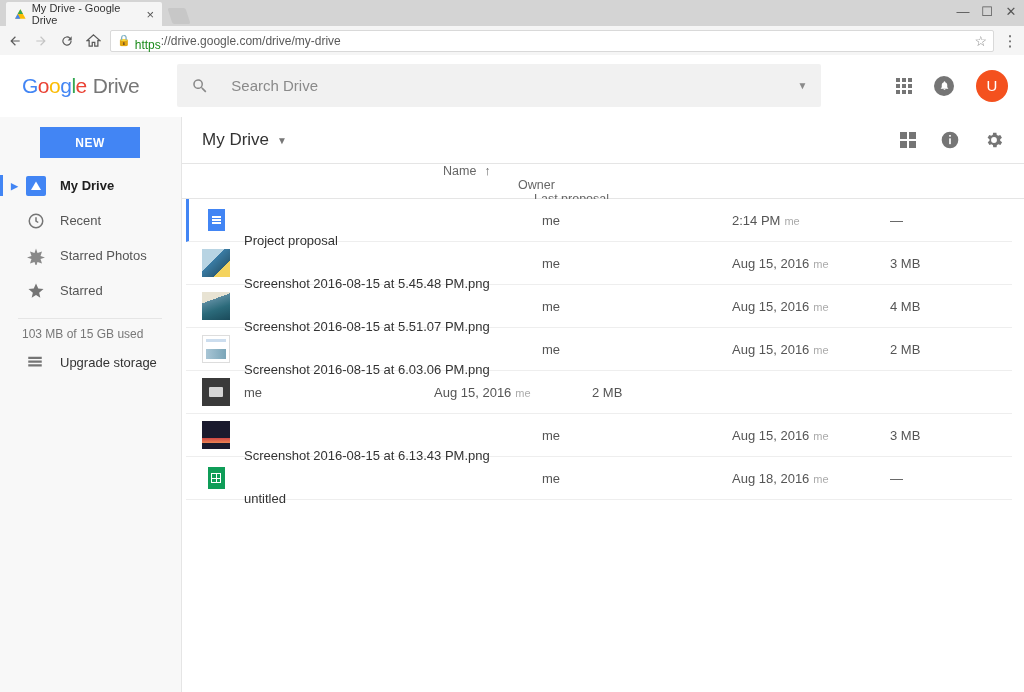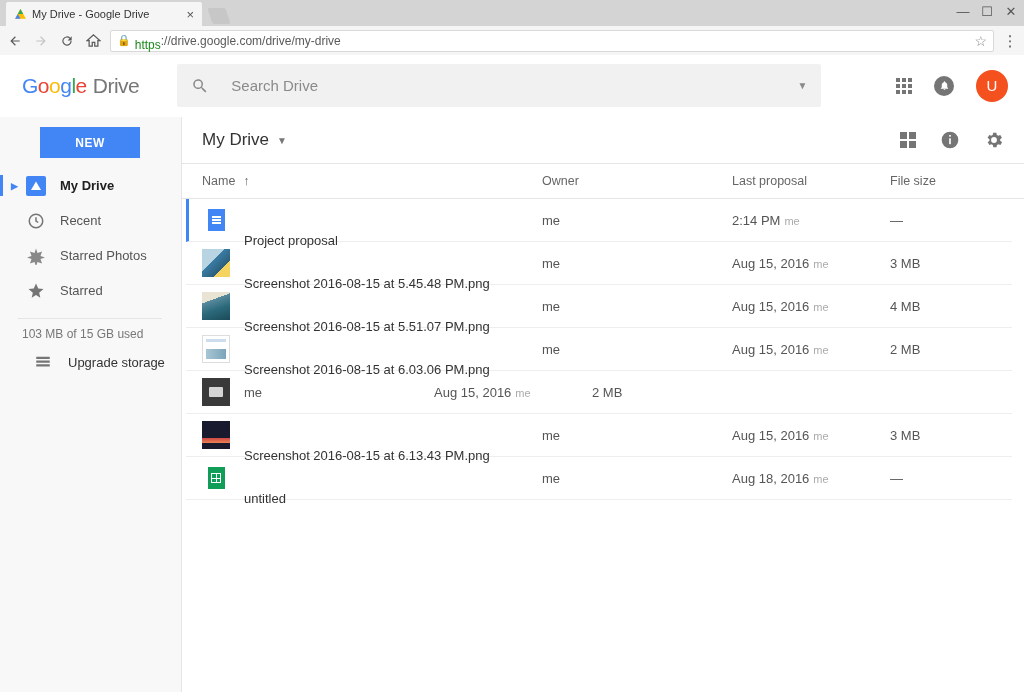--- a/index.html
+++ b/index.html
@@ -1,21 +1,21 @@
 <!DOCTYPE html>
 <html><head>
 <meta charset="utf-8">
 <style>
   * { box-sizing: border-box; margin: 0; padding: 0; font-family: Arial, sans-serif; }
   body { width: 1024px; height: 692px; background: #fff; overflow: hidden; }
 
   
   .browser-chrome { background: #d4d4d4; height: 55px; border-bottom:1px solid #bfbfbf;}
   .tab-bar { height: 26px; display: flex; align-items: end; padding-left: 6px; position:relative;}
-  .tab { background: #f5f5f5; height: 24px; width: 196px; display: flex; align-items: center; padding: 0 8px; font-size: 11px; color:#333; border-top-left-radius:2px;border-top-right-radius:2px; position:relative;}
+  .tab { background: #f5f5f5; height: 24px; width: 156px; display: flex; align-items: center; padding: 0 8px; font-size: 11px; color:#333; border-top-left-radius:2px;border-top-right-radius:2px; position:relative;}
   .tab svg.favicon { width:13px; height:13px; margin-right:5px;}
   .tab-close { margin-left:auto; color:#555; font-size:13px; line-height:1;}
   .newtab { width:18px; height:16px; background:#c7c7c7; margin-left:8px; margin-bottom:2px; transform:skewX(18deg); border-radius:2px;}
   .win-controls { position:absolute; right:6px; top:4px; display:flex; gap:10px; color:#555; font-size:13px;}
   .win-controls span{display:inline-block;width:14px;text-align:center;}
   .addr-bar { background:#f5f5f5; height:29px; display:flex; align-items:center; padding:0 6px; gap:8px;}
   .nav-btn { width:18px; height:18px; display:flex;align-items:center;justify-content:center; color:#555;}
   .nav-btn.disabled{color:#bbb;}
   .url-field { flex:1; height:22px; background:#fff; border:1px solid #d9d9d9; border-radius:2px; display:flex; align-items:center; padding:0 6px; font-size:12px; color:#333;}
   .url-field .lock{color:#1a8a1a; font-size:11px; margin-right:4px;}
@@ -46,33 +46,33 @@
   .new-btn{margin:0 auto 10px;display:block;width:100px;height:31px;background:#4285F4;color:#fff;border:none;font-size:12px;font-weight:700;letter-spacing:0.5px;cursor:pointer;}
   .nav-list{margin-top:6px;}
   .nav-item{display:flex;align-items:center;height:35px;padding-left:26px;font-size:13px;color:#555;position:relative;cursor:pointer;}
   .nav-item.active{color:#202020;font-weight:700;}
   .nav-item.active::before{content:'';position:absolute;left:0;top:7px;bottom:7px;width:3px;background:#4285F4;}
   .nav-item .tri{position:absolute;left:11px;color:#4285F4;font-size:9px;}
   .nav-item .icon{width:20px;margin-right:14px;display:flex;align-items:center;justify-content:center;}
   .drive-badge{width:20px;height:20px;background:#4285F4;border-radius:2px;display:flex;align-items:center;justify-content:center;}
   .sidebar hr{border:none;border-top:1px solid #e5e5e5;margin:10px 18px 8px;}
   .storage-txt{font-size:12px;color:#777;padding-left:22px;margin-top:8px;}
-  .upg-item{display:flex;align-items:center;padding-left:26px;font-size:13px;color:#333;margin-top:12px;cursor:pointer;margin-left:8px;}
+  .upg-item{display:flex;align-items:center;padding-left:26px;font-size:13px;color:#333;margin-top:12px;cursor:pointer;}
   .upg-item .icon{width:20px;margin-right:14px;}
 
   
   .main{flex:1;display:flex;flex-direction:column;border-left:1px solid #e5e5e5;}
   .toolbar{height:47px;border-bottom:1px solid #e5e5e5;display:flex;align-items:center;padding:0 20px;}
   .breadcrumb{font-size:17px;color:#333;font-weight:400;display:flex;align-items:center;gap:8px;}
   .breadcrumb .dd{color:#777;font-size:10px;}
   .tool-icons{margin-left:auto;display:flex;align-items:center;gap:24px;color:#757575;}
   .grid-icon{width:16px;height:16px;display:grid;grid-template-columns:7px 7px;grid-template-rows:7px 7px;gap:2px;}
   .grid-icon div{background:#757575;}
 
-  .col-head{height:35px;border-bottom:1px solid #e5e5e5;display:flex;align-items:center;font-size:12.5px;color:#666;padding-left:20px;}
+  .col-head{height:35px;border-bottom:1px solid #e5e5e5;display:flex;align-items:center;font-size:12.5px;color:#666;padding-left:20px;flex-direction:column;}
   .col-name{width:340px;display:flex;align-items:center;gap:8px;}
   .col-owner{width:190px;}
   .col-mod{width:158px;}
   .col-size{}
 
   .file-row{height:43px;border-bottom:1px solid #eee;display:flex;align-items:center;padding-left:16px;font-size:13px;color:#333;margin-left:4px;margin-right:12px;cursor:pointer;}
   .file-row.selected{border-left:3px solid #4285F4;padding-left:13px;background:#fff;}
   .thumb{width:28px;height:28px;margin-right:14px;display:flex;align-items:center;justify-content:center;}
   .fname{width:298px;color:#333;margin-top:41px;}
   .fowner{width:190px;color:#555;}

